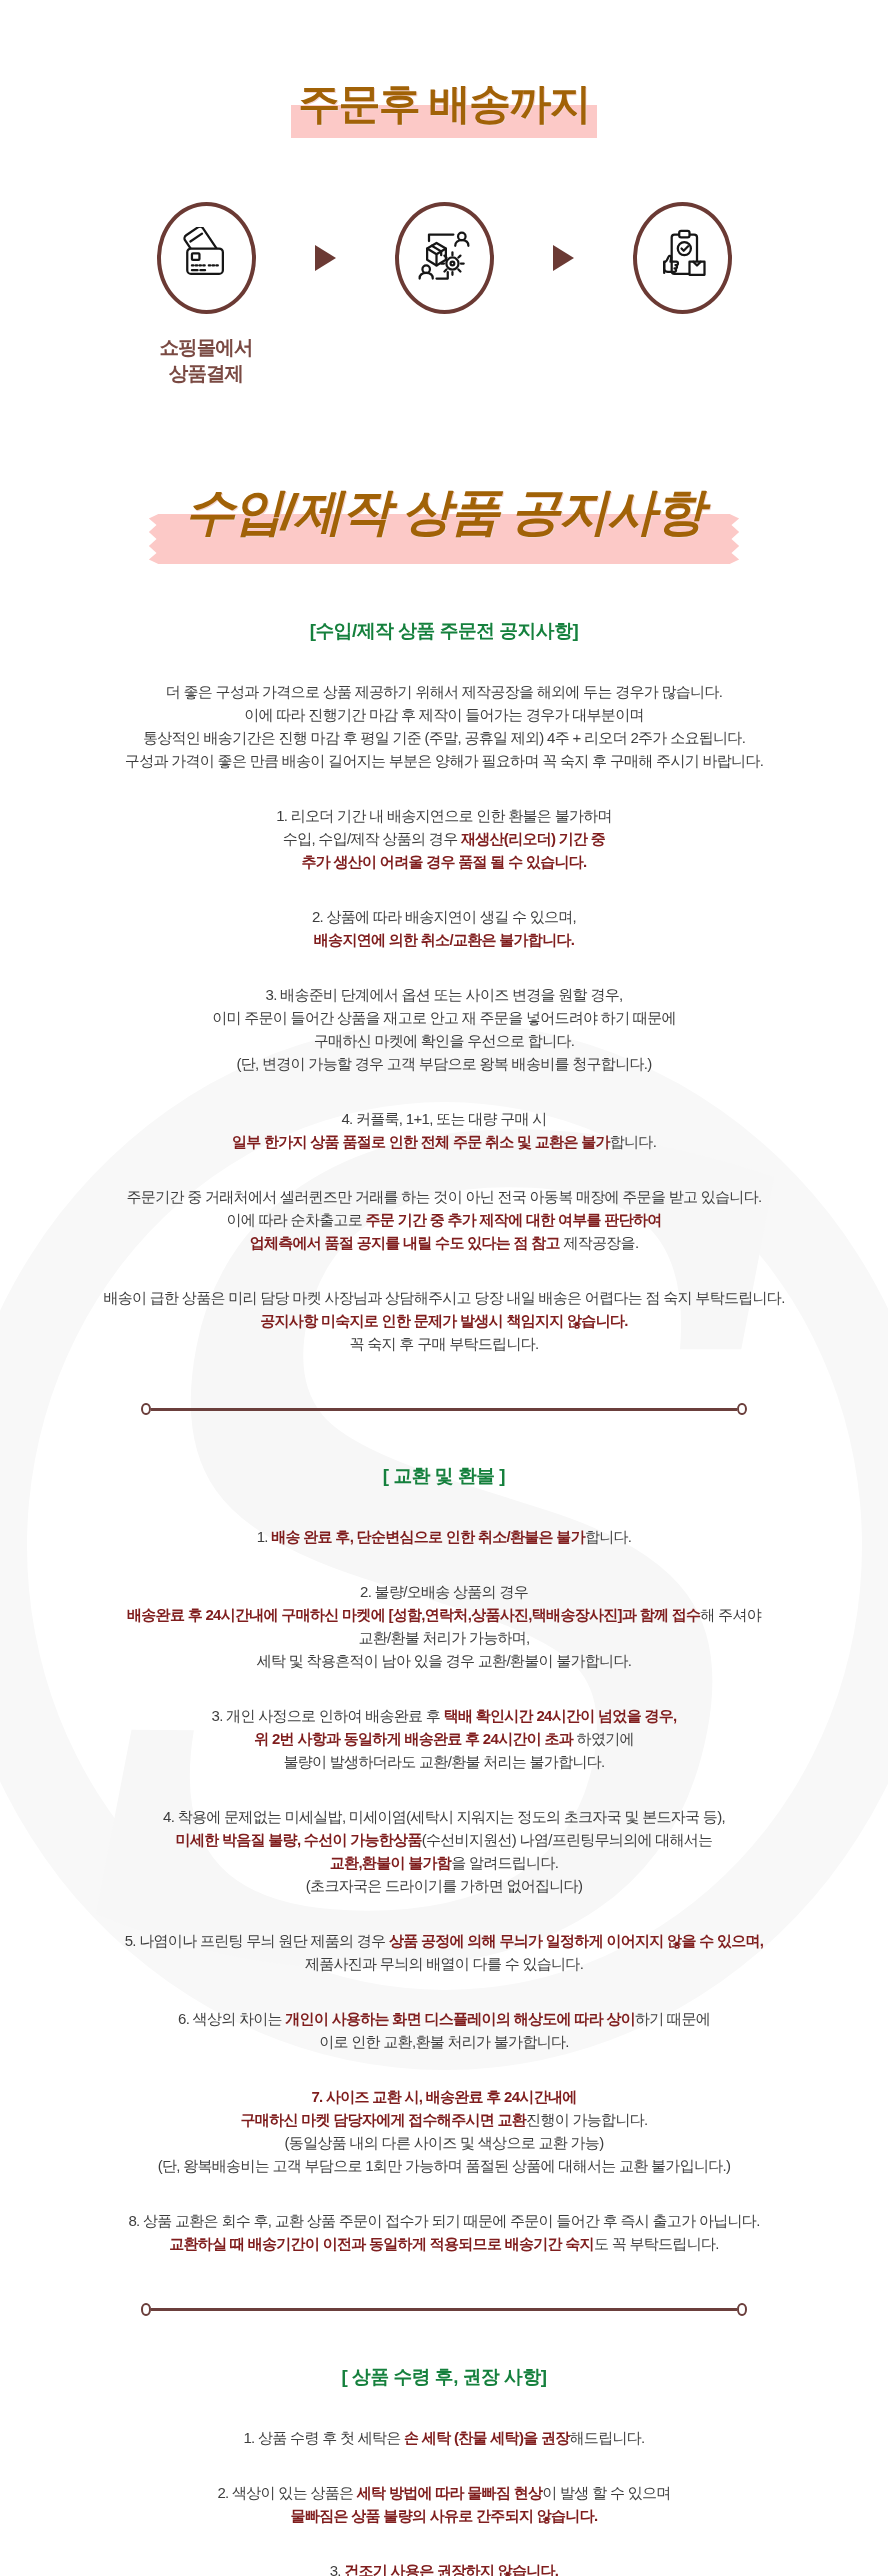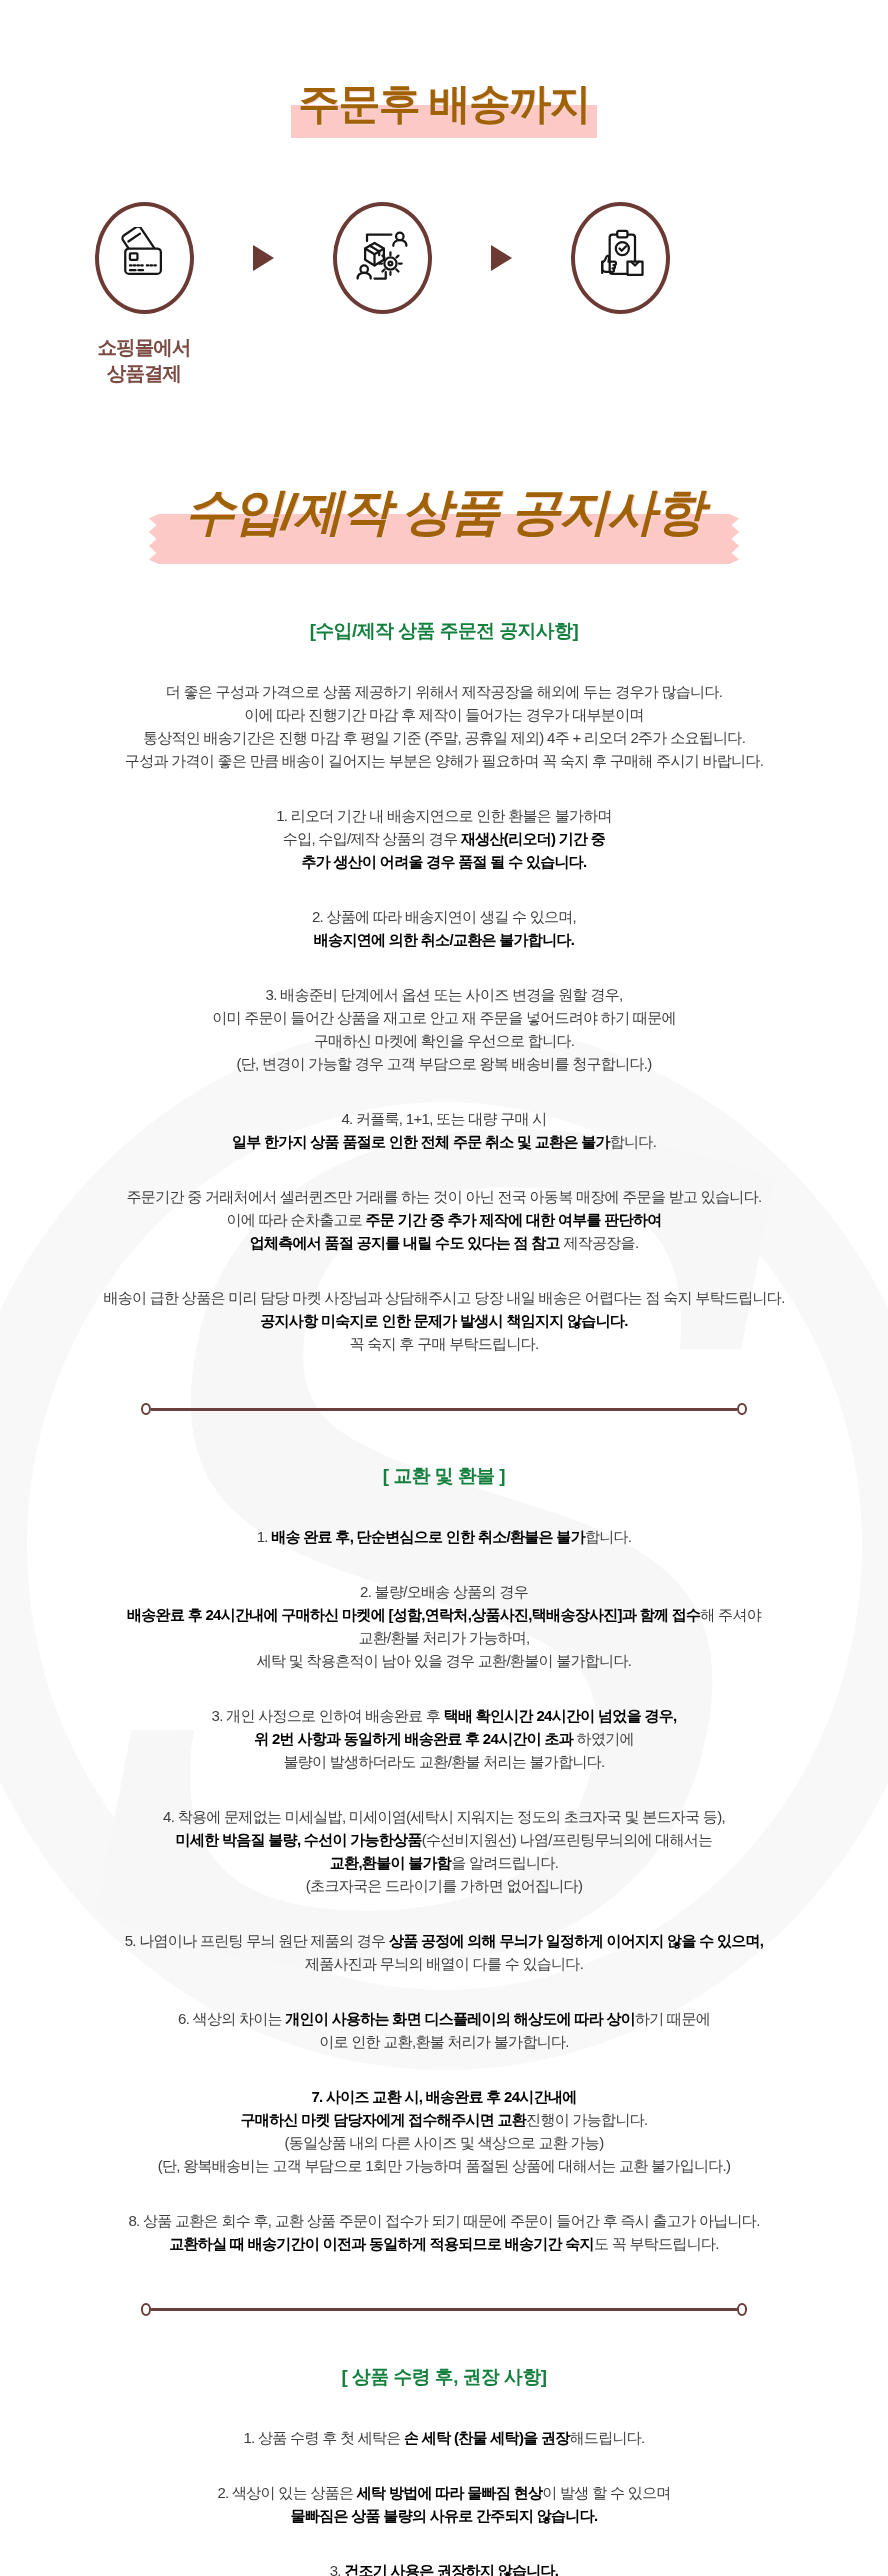--- a/index.html
+++ b/index.html
@@ -33,39 +33,39 @@
   .t1 .title-text { font-size:42px; }
   .t2 .title-text { font-size:50px;font-style:italic; }
   .band { position:absolute; z-index:0; background:#fcc9c7; }
   .t1 .band { left:-7px; right:-7px; top:52%; bottom:-11.5px; }
   .t2 .band {
     left:-36px; right:-36px; top:54%; height:50px;
     clip-path:polygon(1.6% 0,98.4% 0,100% 9%,98.7% 22%,100% 36%,98.7% 50%,100% 64%,98.7% 78%,100% 91%,98.4% 100%,1.6% 100%,0 91%,1.3% 78%,0 64%,1.3% 50%,0 36%,1.3% 22%,0 9%);
   }
 
   
-  .steps { display:flex; align-items:flex-start; gap:9px; margin:76px auto 0; width:799px; }
+  .steps { display:flex; justify-content:center; align-items:flex-start; gap:9px; margin:76px auto 0; width:799px; }
   .step { width:199px; }
   .step-circle {
     width:99px; height:112px; margin:0 auto; border:4.4px solid #6b3a34;
     border-radius:50%; display:flex; align-items:center; justify-content:center;
     background:#fff;
   }
   .step-circle svg { width:60px; height:60px; }
   .step-label { margin-top:21px; font-size:19.5px; font-weight:700; color:#7a4a43; line-height:1.32; letter-spacing:-0.9px; }
   .arrow { margin-top:43px; width:0; height:0; border-left:21px solid #6b3a34; border-top:13.3px solid transparent; border-bottom:13.3px solid transparent; }
 
   .banner2 { margin-top:99px; }
 
   
   .notice { margin-top:80px; }
   .sec-heading { font-size:18.7px; font-weight:700; color:#15803d; margin:0 0 36px; letter-spacing:-0.4px; }
   .block { font-size:15px; line-height:23px; letter-spacing:-0.7px; margin:0 0 32px; color:#3d3d3d; }
   .block:last-child { margin-bottom:0; }
-  .red { color:#000000; font-weight:700; }
+  .red { color:#7f1d1d; font-weight:700; }
 
   .divider { display:flex; align-items:center; width:606px; margin:48px auto; }
   .divider .ring { width:9.8px; height:12.4px; border:2.7px solid #6b3f3c; border-radius:50%; flex:none; background:#fff; }
   .divider .bar { flex:1; height:2.7px; background:#6b3f3c; }
 
   svg .ln { fill:none; stroke:#161616; stroke-width:2.4; stroke-linecap:round; stroke-linejoin:round; }
 </style>
 </head>
 <body>
 

